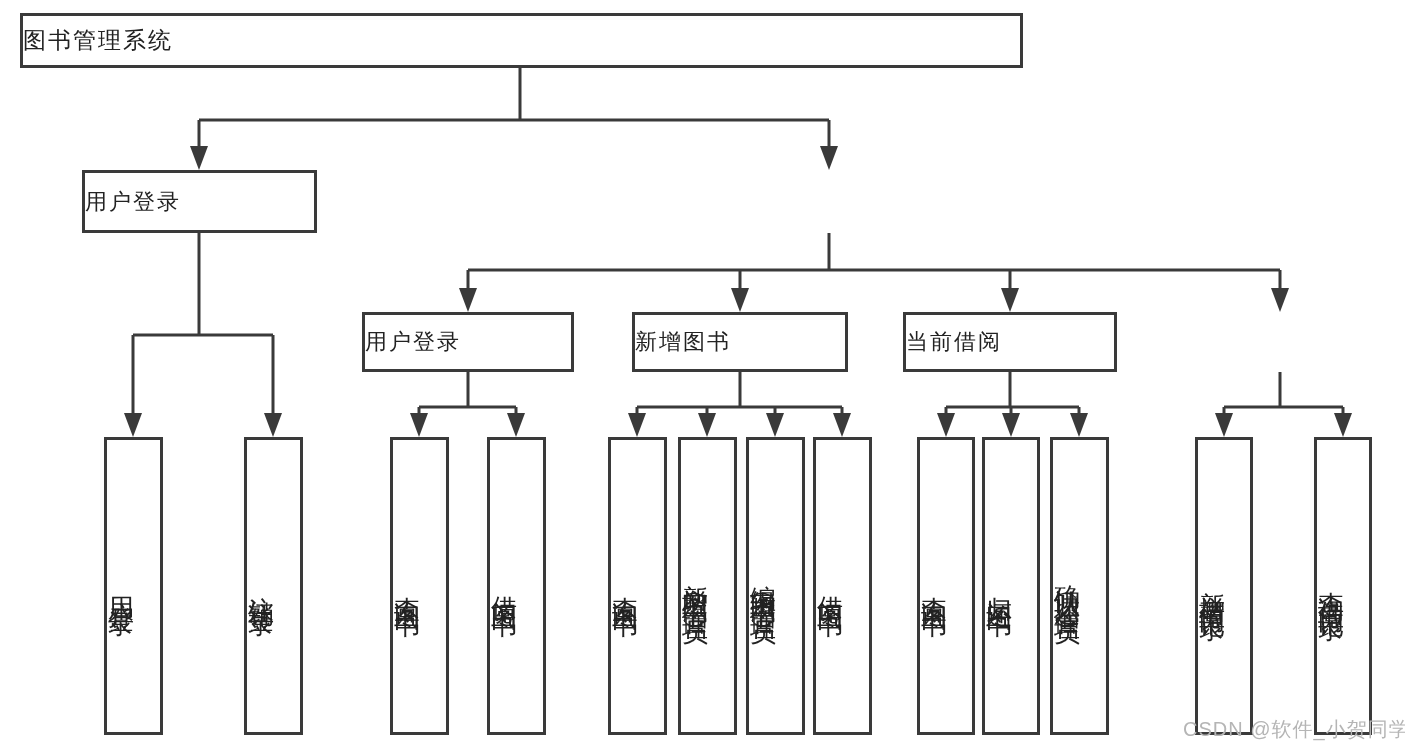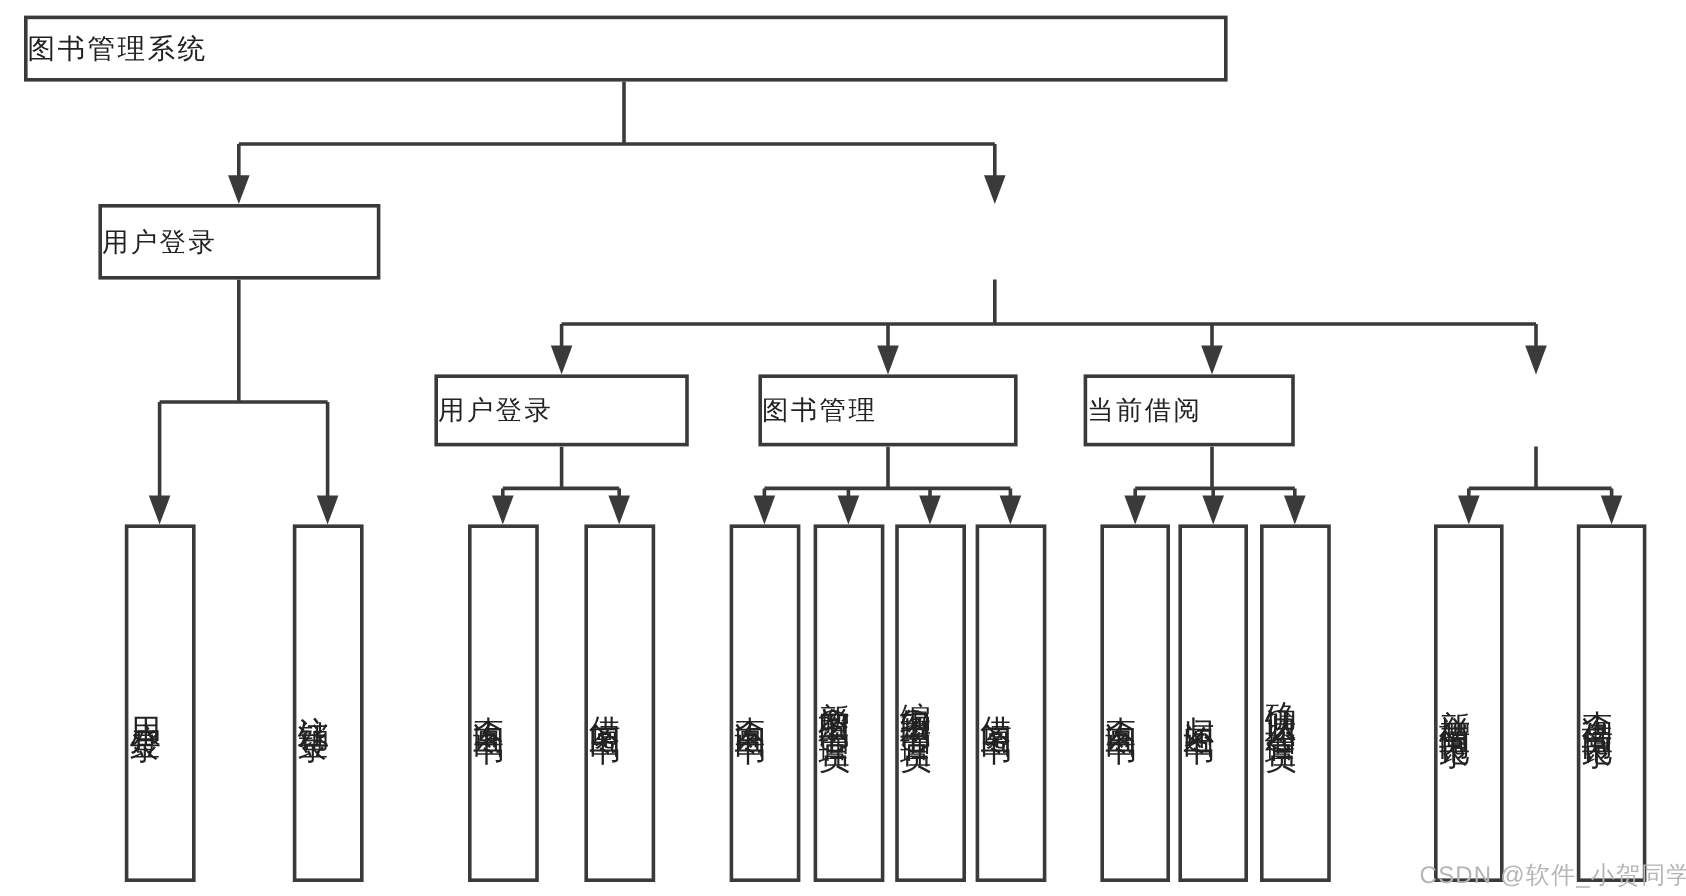--- a/index.html
+++ b/index.html
@@ -115,23 +115,23 @@
   </div>
 
   <div class="node hbox" style="left:82px; top:170px; width:235px; height:63px;">
     <span>用户登录</span>
   </div>
 
   <div class="node hbox" style="left:362px; top:312px; width:212px; height:60px;">
     <span>用户登录</span>
   </div>
   <div class="node hbox" style="left:632px; top:312px; width:216px; height:60px;">
-    <span>图书管理</span>
+    <span>新增图书</span>
   </div>
-  <div class="node hbox" style="left:903px; top:312px; width:176px; height:60px;">
+  <div class="node hbox" style="left:903px; top:312px; width:214px; height:60px;">
     <span>当前借阅</span>
   </div>
 
   <div class="node" style="left:104px; top:437px; width:59px; height:298px;">
     <span class="leaf-label">用户登录</span>
   </div>
   <div class="node" style="left:244px; top:437px; width:59px; height:298px;">
     <span class="leaf-label">注销登录</span>
   </div>
   <div class="node" style="left:390px; top:437px; width:59px; height:298px;">

